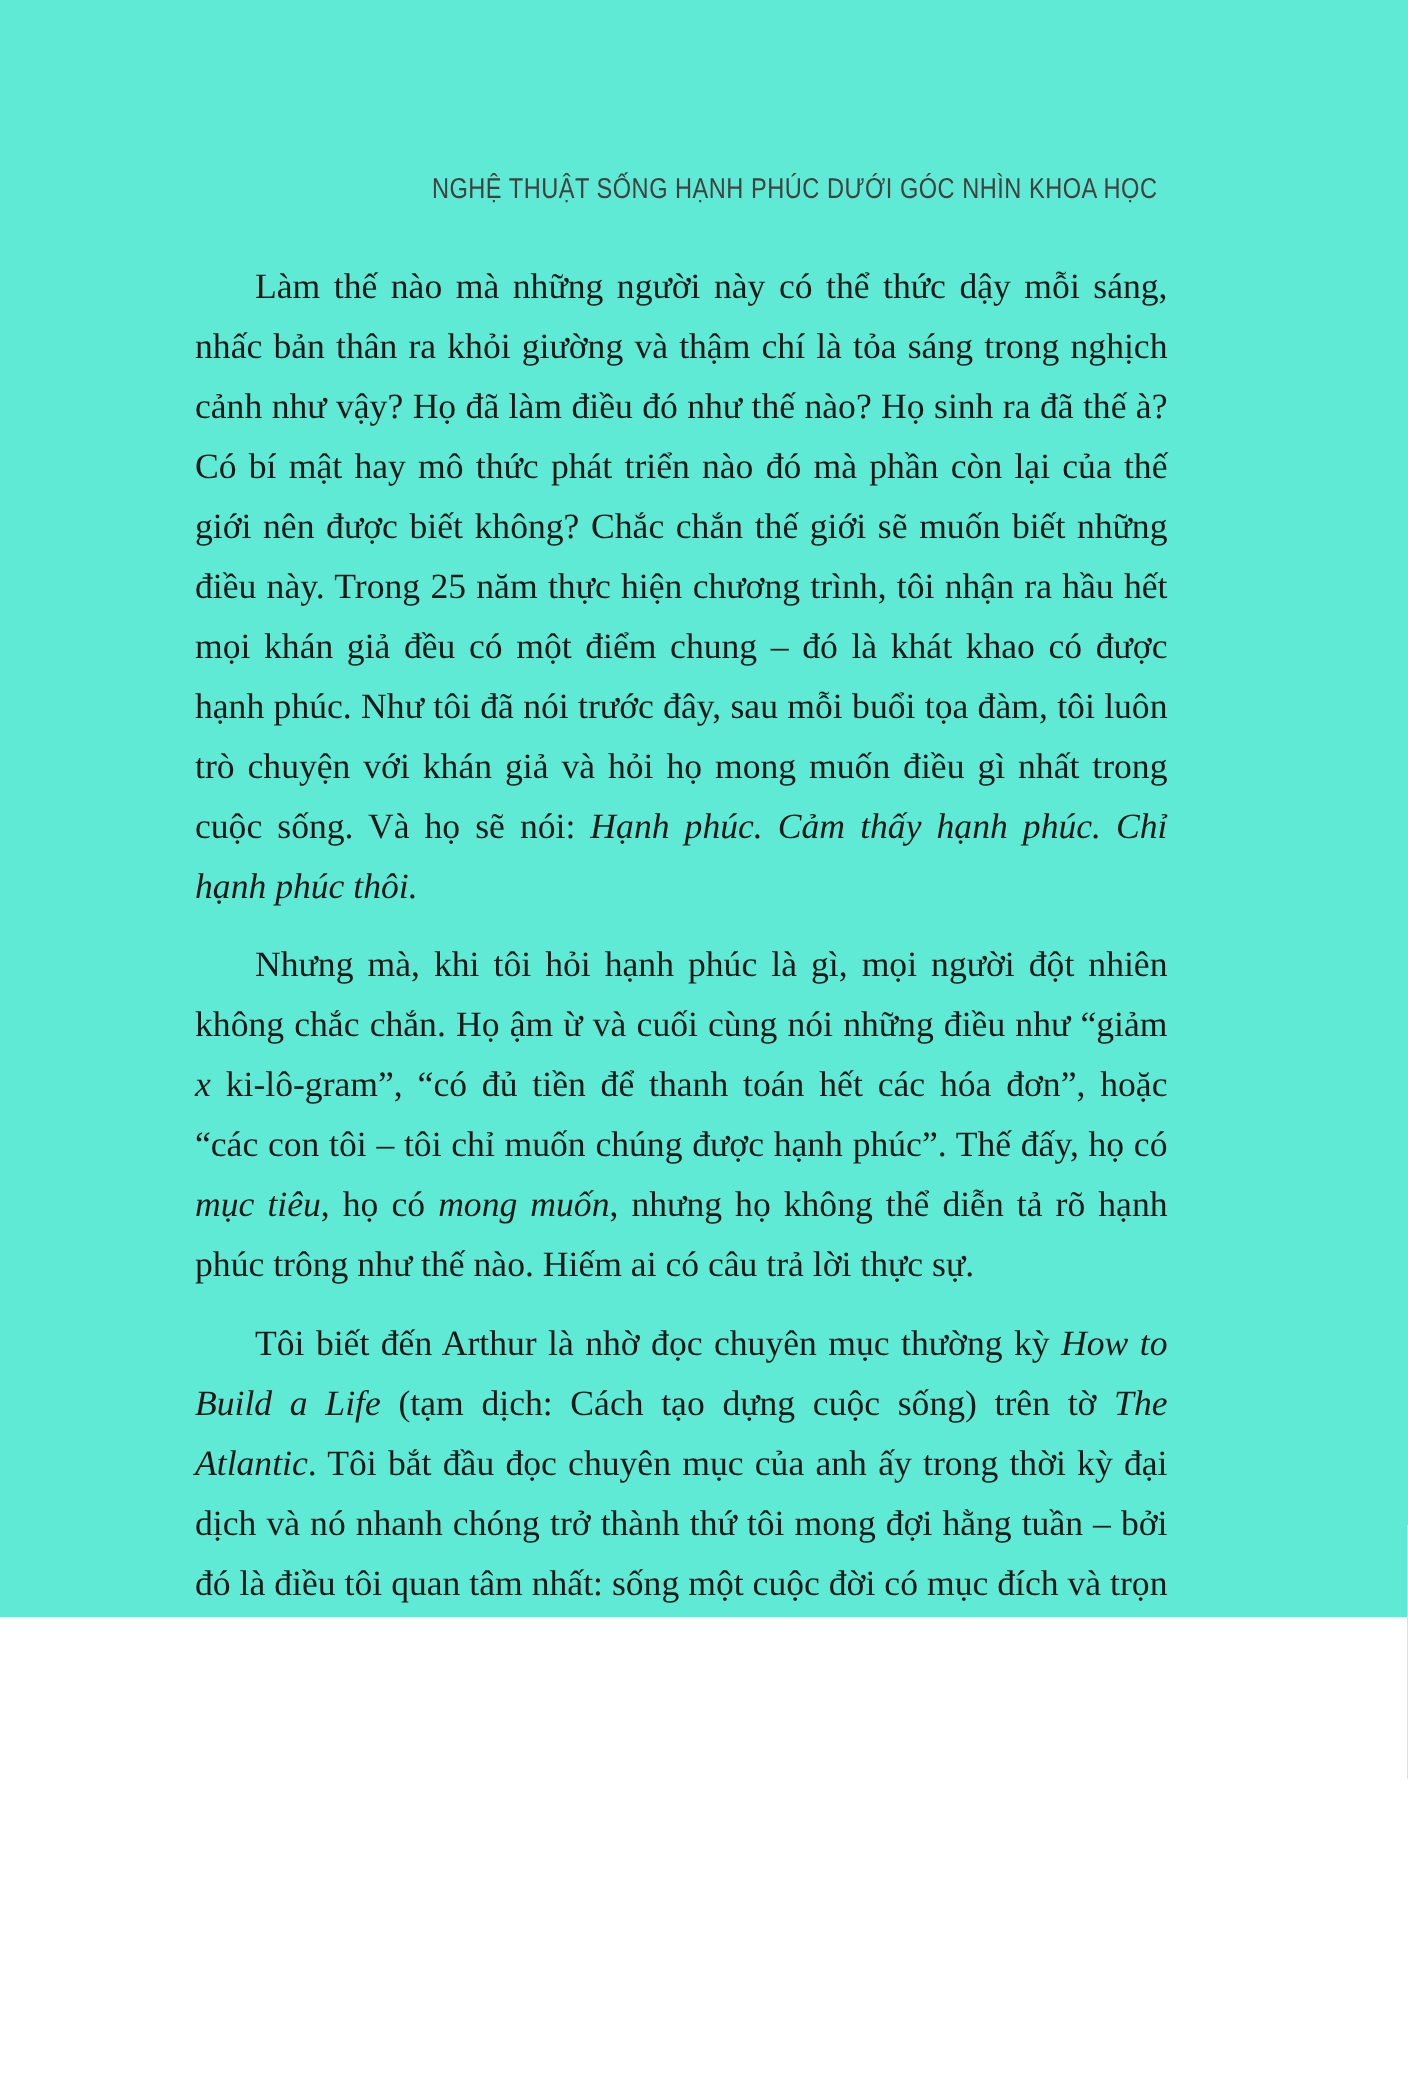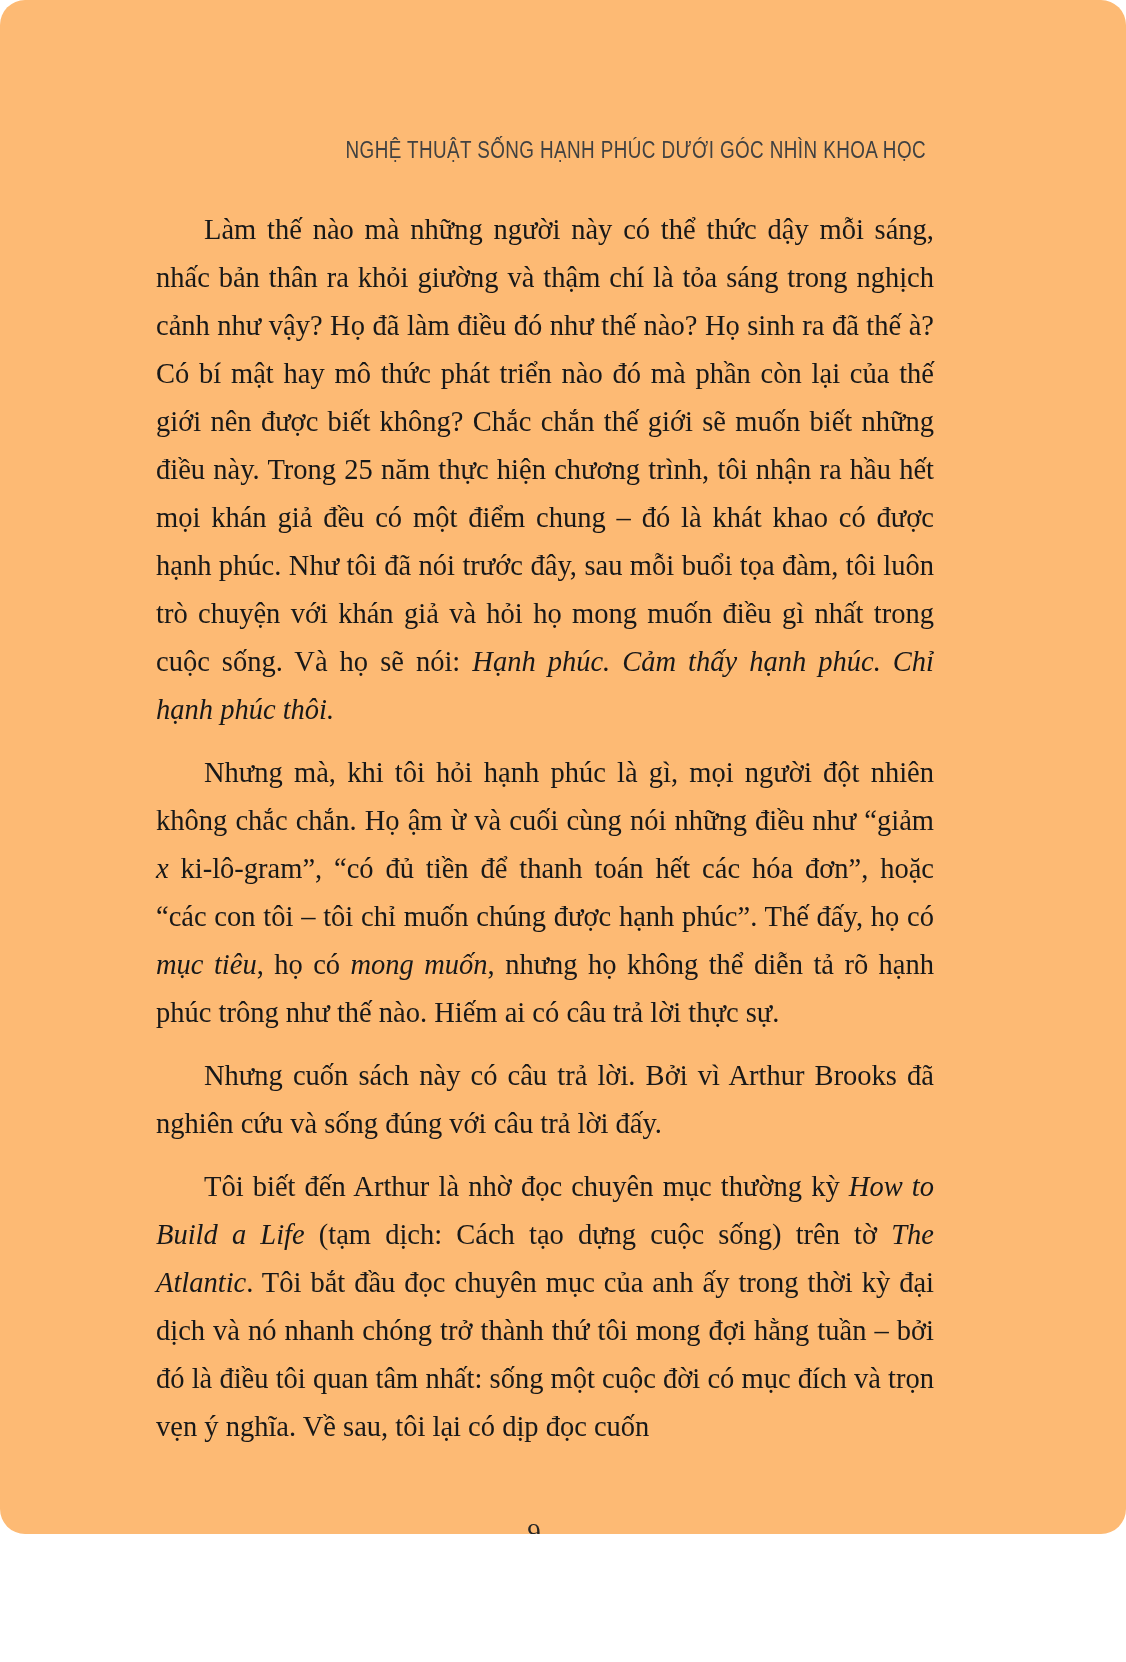--- a/index.html
+++ b/index.html
@@ -3,26 +3,25 @@
 <meta charset="utf-8">
 <style>
   html, body {
     margin: 0;
     padding: 0;
     background: #ffffff;
   }
   .page {
     position: relative;
     width: 1126px;
-    height: 1534px;
-    background: #fdba74;
+    height: 1294px;
+    background: #5eead4;
     overflow: hidden;
     font-family: "Liberation Serif", serif;
     color: #181818;
-    border-radius: 25px;
   }
   .running-header {
     position: absolute;
     top: 137px;
     left: 146px;
     width: 780px;
     text-align: right;
     font-family: "Liberation Sans", sans-serif;
     font-size: 23px;
     font-weight: 400;
@@ -65,21 +64,20 @@
 <div class="page">
 
   <div class="running-header">NGHỆ THUẬT SỐNG HẠNH PHÚC DƯỚI GÓC NHÌN KHOA HỌC</div>
 
   <div class="content">
 
     <p><span class="run">Làm thế nào mà những người này có thể thức dậy mỗi sáng, nhấc bản thân ra khỏi giường và thậm chí là tỏa sáng trong nghịch cảnh như vậy? Họ đã làm điều đó như thế nào? Họ sinh ra đã thế à? Có bí mật hay mô thức phát triển nào đó mà phần còn lại của thế giới nên được biết không? Chắc chắn thế giới sẽ muốn biết những điều này. Trong 25 năm thực hiện chương trình, tôi nhận ra hầu hết mọi khán giả đều có một điểm chung – đó là khát khao có được hạnh phúc. Như tôi đã nói trước đây, sau mỗi buổi tọa đàm, tôi luôn trò chuyện với khán giả và hỏi họ mong muốn điều gì nhất trong cuộc sống. Và họ sẽ nói: </span><span class="run italic">Hạnh phúc. Cảm thấy hạnh phúc. Chỉ hạnh phúc thôi.</span></p>
 
     <p><span class="run">Nhưng mà, khi tôi hỏi hạnh phúc là gì, mọi người đột nhiên không chắc chắn. Họ ậm ừ và cuối cùng nói những điều như “giảm </span><span class="run italic">x</span><span class="run"> ki-lô-gram”, “có đủ tiền để thanh toán hết các hóa đơn”, hoặc “các con tôi – tôi chỉ muốn chúng được hạnh phúc”. Thế đấy, họ có </span><span class="run italic">mục tiêu</span><span class="run">, họ có </span><span class="run italic">mong muốn</span><span class="run">, nhưng họ không thể diễn tả rõ hạnh phúc trông như thế nào. Hiếm ai có câu trả lời thực sự.</span></p>
 
-    <p><span class="run">Nhưng cuốn sách này có câu trả lời. Bởi vì Arthur Brooks đã nghiên cứu và sống đúng với câu trả lời đấy.</span></p>
 
     <p><span class="run">Tôi biết đến Arthur là nhờ đọc chuyên mục thường kỳ </span><span class="run italic">How to Build a Life</span><span class="run"> (tạm dịch: Cách tạo dựng cuộc sống) trên tờ </span><span class="run italic">The Atlantic</span><span class="run">. Tôi bắt đầu đọc chuyên mục của anh ấy trong thời kỳ đại dịch và nó nhanh chóng trở thành thứ tôi mong đợi hằng tuần – bởi đó là điều tôi quan tâm nhất: sống một cuộc đời có mục đích và trọn vẹn ý nghĩa. Về sau, tôi lại có dịp đọc cuốn</span></p>
 
   </div>
 
   <div class="page-number">- 9 -</div>
 
 </div>
 
 </body></html>

